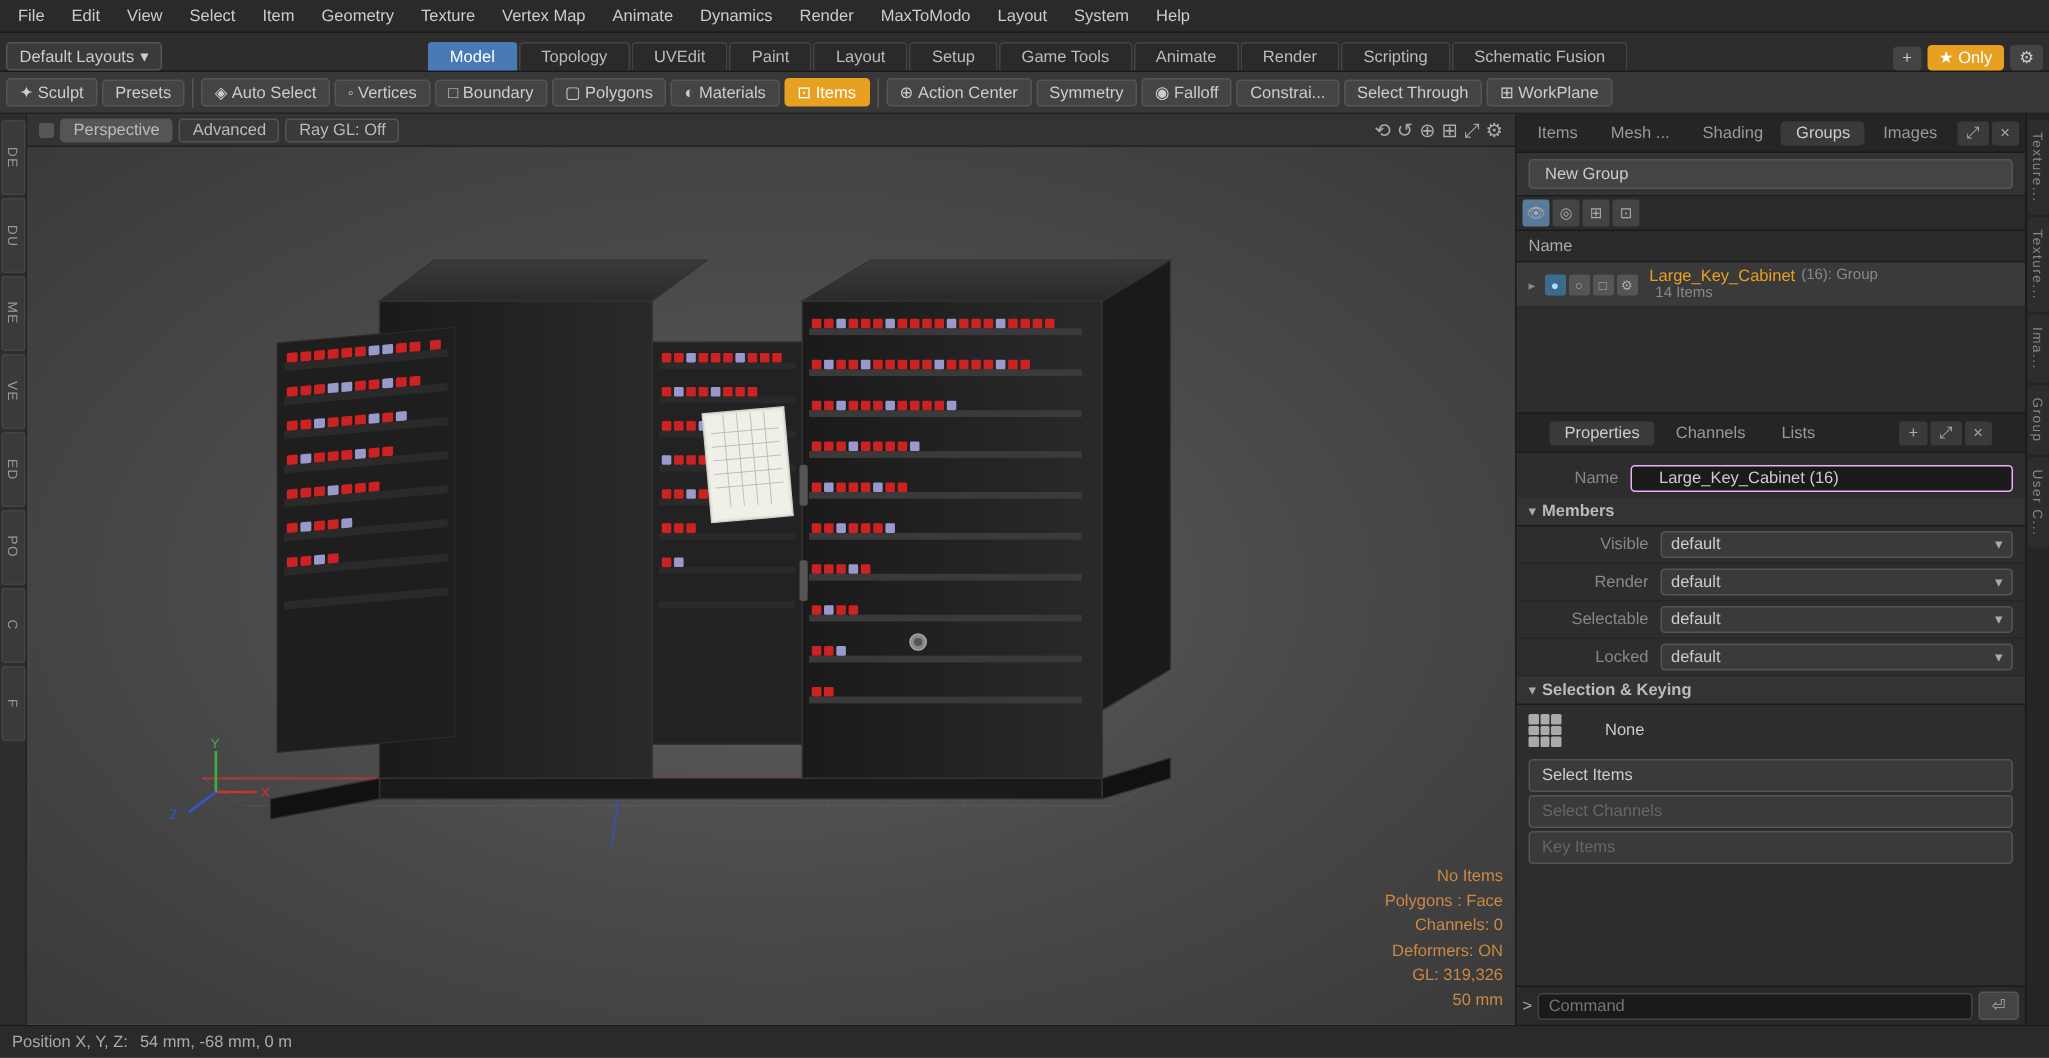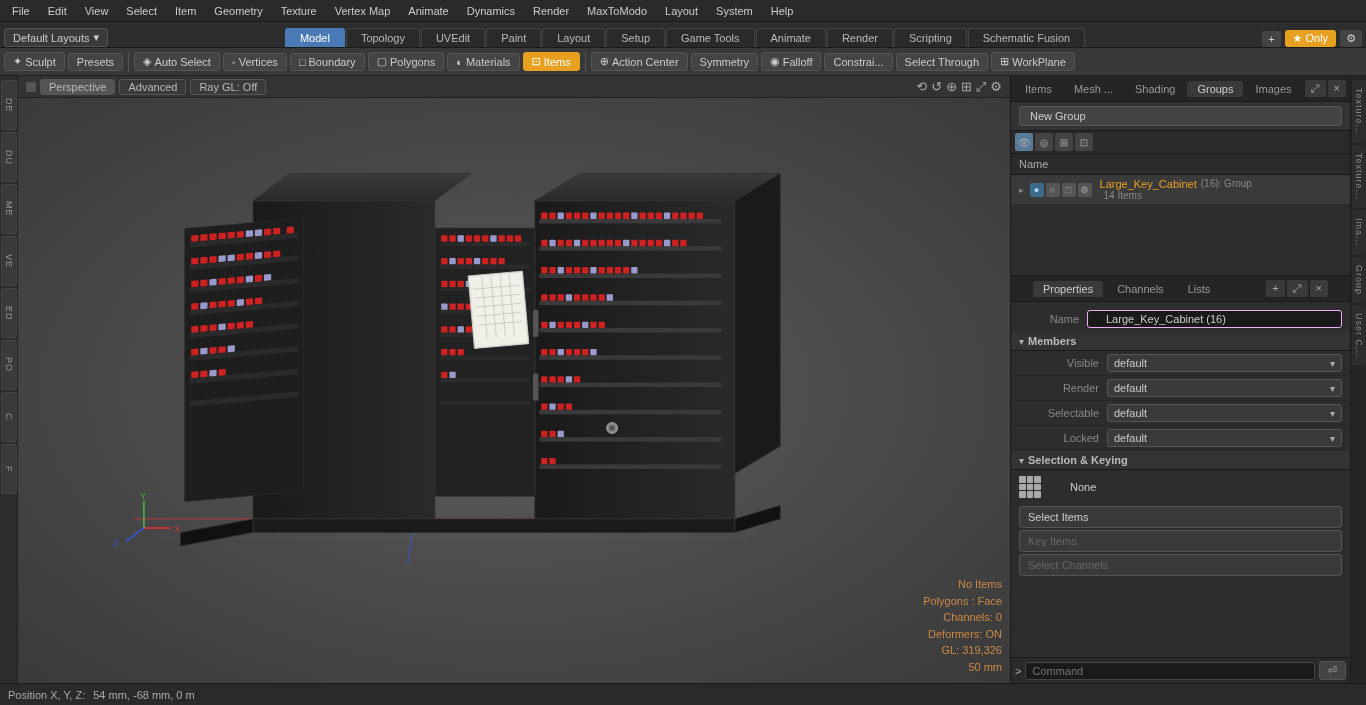--- a/index.html
+++ b/index.html
@@ -730,23 +730,23 @@
               <div class="keying-cell active"></div>
               <div class="keying-cell active"></div>
               <div class="keying-cell active"></div>
               <div class="keying-cell active"></div>
             </div>
             <span style="margin-left:21px;" class="none-label">None</span>
           </div>
 
           <div class="sel-button">Select Items</div>
 
+          <div class="sel-button disabled">Select Channels</div>
+
           <div class="sel-button disabled">Key Items</div>
-
-          <div class="sel-button disabled">Select Channels</div>
 
         </div>
 
         <div class="command-bar">
           <span class="command-prompt">&gt;</span>
           <input class="command-input" type="text" placeholder="Command" style="">
           <div class="command-submit">⏎</div>
         </div>
       </div>
     </div>

